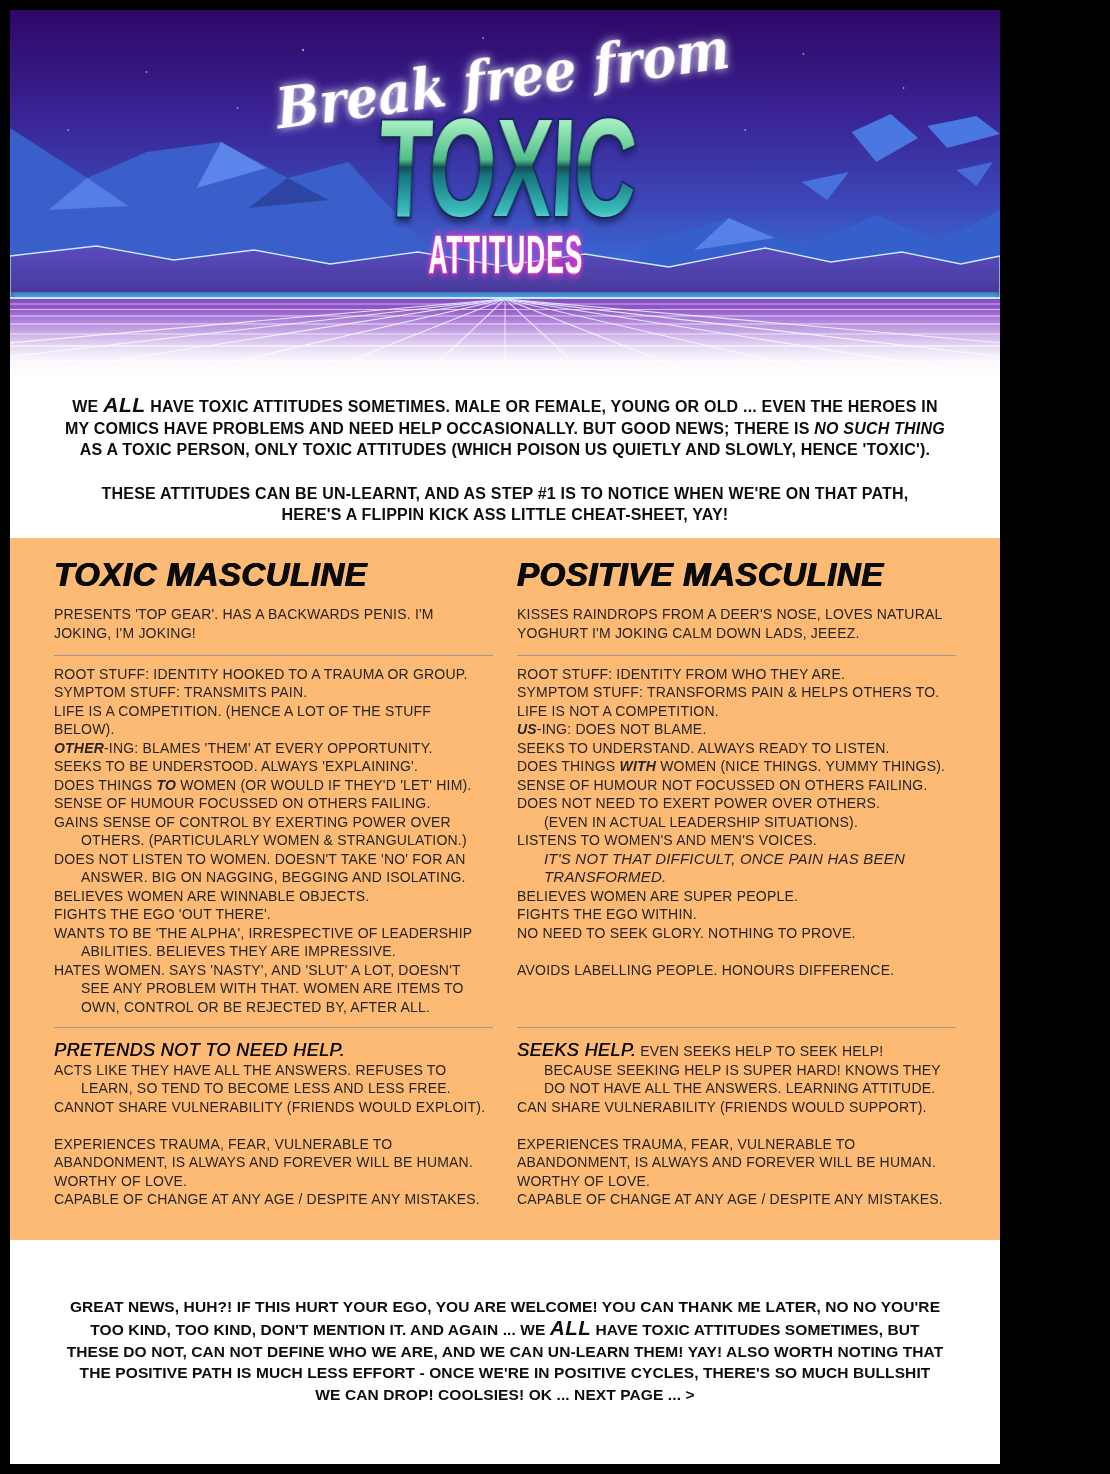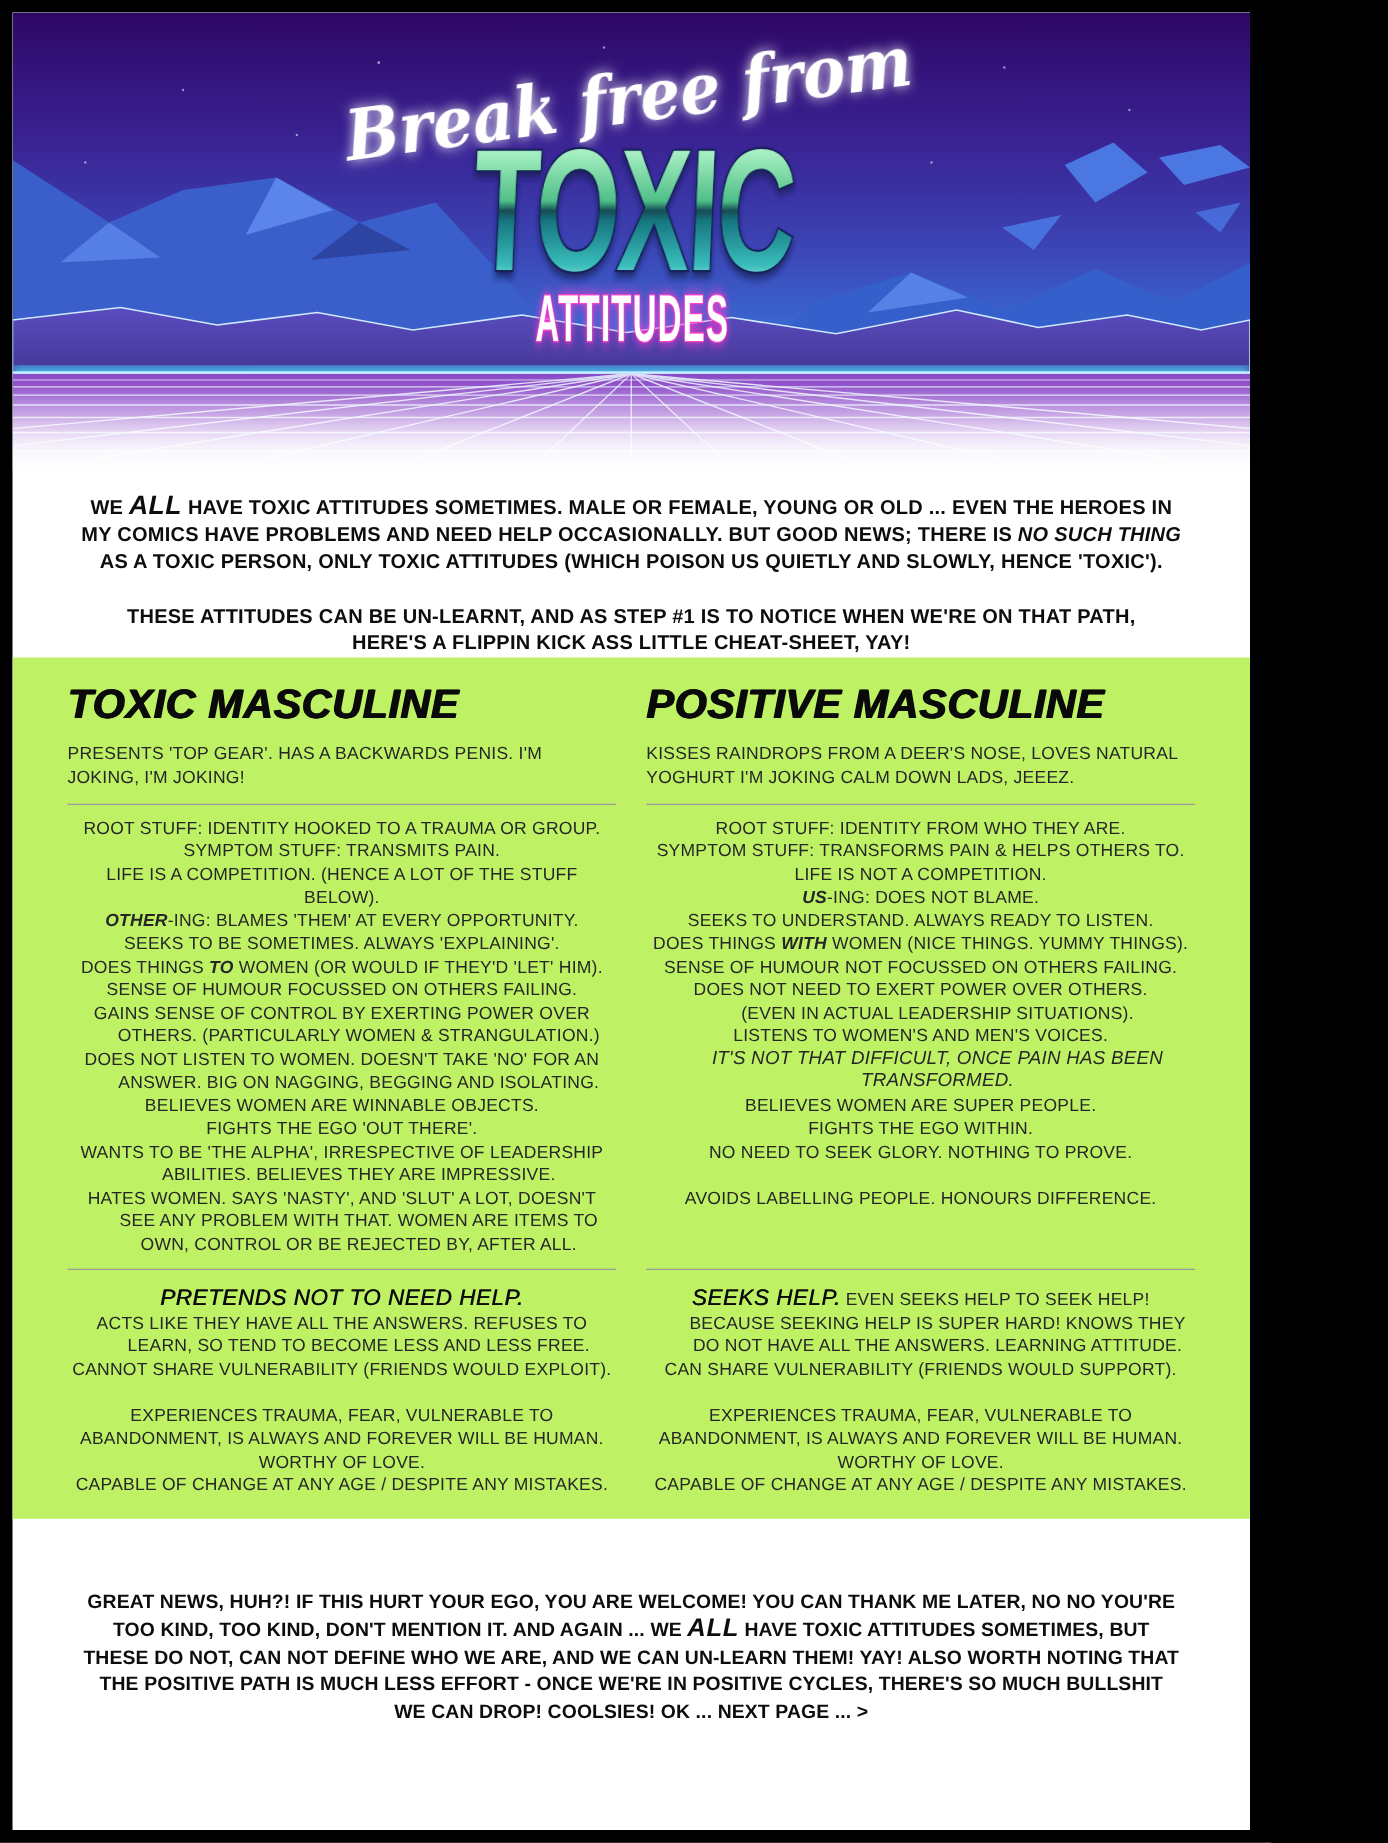--- a/index.html
+++ b/index.html
@@ -16,29 +16,29 @@
   .t-bi{font-weight:700;font-style:italic;}
   .t-big{font-weight:700;font-style:italic;font-size:1.32em;letter-spacing:.5px;}
   .t-h{font-weight:400;font-style:italic;font-size:18px;letter-spacing:.4px;color:#0c0c0c;text-shadow:.5px 0 currentColor;}
 
   
   .intro{padding:18px 24px 0;text-align:center;color:#0d0d0d;}
   .intro .line{font-size:16px;font-weight:700;line-height:21.5px;letter-spacing:.2px;}
   .intro .p2{margin-top:22px;}
 
   
-  .panel{margin-top:0;background:#bef264;padding:19px 44px 10px;}
+  .panel{margin-top:12px;background:#fdba74;padding:19px 44px 23px;}
   .cols{display:grid;grid-template-columns:1fr 1fr;column-gap:24px;}
   .col-head{font-size:33px;font-weight:700;font-style:italic;letter-spacing:.5px;color:#0a0a0a;
             text-shadow:.8px 0 currentColor,-.4px 0 currentColor;line-height:36px;}
   .tagline{margin-top:12px;}
   .tagline .line{font-size:14px;line-height:19.5px;color:#262626;letter-spacing:.2px;}
   .rule{border:0;border-top:1px solid #9a9a9a;margin:11px 0 0;width:100%;}
   .list{margin-top:9px;}
-  .list .line,.sec2 .line{font-size:14px;line-height:18.5px;color:#262626;letter-spacing:.2px;text-align:center;}
+  .list .line,.sec2 .line{font-size:14px;line-height:18.5px;color:#262626;letter-spacing:.2px;}
   .line.ind{padding-left:27px;}
   .line.blank{min-height:18.5px;}
   .line.sm{font-size:15px;font-style:italic;}
   .sec2{margin-top:13px;padding-bottom:8px;}
 
   
   .footer{padding:56px 24px 0;text-align:center;color:#0d0d0d;}
   .footer .line{font-size:15.5px;font-weight:700;line-height:21.5px;letter-spacing:.1px;}
 </style>
 </head>
@@ -209,21 +209,21 @@
         </div>
 
         <hr class="rule">
         <hr class="rule">
 
         <div class="list">
             <div class="line"><span class="t-n">ROOT STUFF: IDENTITY HOOKED TO A TRAUMA OR GROUP.</span></div>
             <div class="line"><span class="t-n">SYMPTOM STUFF: TRANSMITS PAIN.</span></div>
             <div class="line"><span class="t-n">LIFE IS A COMPETITION. (HENCE A LOT OF THE STUFF BELOW).</span></div>
             <div class="line"><span class="t-bi">OTHER</span><span class="t-n">-ING: BLAMES 'THEM' AT EVERY OPPORTUNITY.</span></div>
-            <div class="line"><span class="t-n">SEEKS TO BE SOMETIMES. ALWAYS 'EXPLAINING'.</span></div>
+            <div class="line"><span class="t-n">SEEKS TO BE UNDERSTOOD. ALWAYS 'EXPLAINING'.</span></div>
             <div class="line"><span class="t-n">DOES THINGS </span><span class="t-bi">TO</span><span class="t-n"> WOMEN (OR WOULD IF THEY'D 'LET' HIM).</span></div>
             <div class="line"><span class="t-n">SENSE OF HUMOUR FOCUSSED ON OTHERS FAILING.</span></div>
             <div class="line"><span class="t-n">GAINS SENSE OF CONTROL BY EXERTING POWER OVER</span></div>
             <div class="line ind"><span class="t-n">OTHERS. (PARTICULARLY WOMEN &amp; STRANGULATION.)</span></div>
             <div class="line"><span class="t-n">DOES NOT LISTEN TO WOMEN. DOESN'T TAKE 'NO' FOR AN</span></div>
             <div class="line ind"><span class="t-n">ANSWER. BIG ON NAGGING, BEGGING AND ISOLATING.</span></div>
             <div class="line"><span class="t-n">BELIEVES WOMEN ARE WINNABLE OBJECTS.</span></div>
             <div class="line"><span class="t-n">FIGHTS THE EGO 'OUT THERE'.</span></div>
             <div class="line"><span class="t-n">WANTS TO BE 'THE ALPHA', IRRESPECTIVE OF LEADERSHIP</span></div>
             <div class="line ind"><span class="t-n">ABILITIES. BELIEVES THEY ARE IMPRESSIVE.</span></div>

